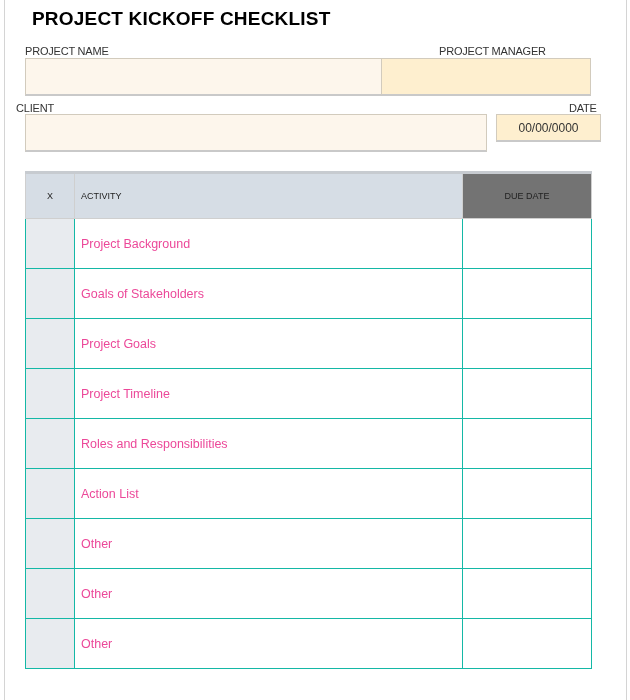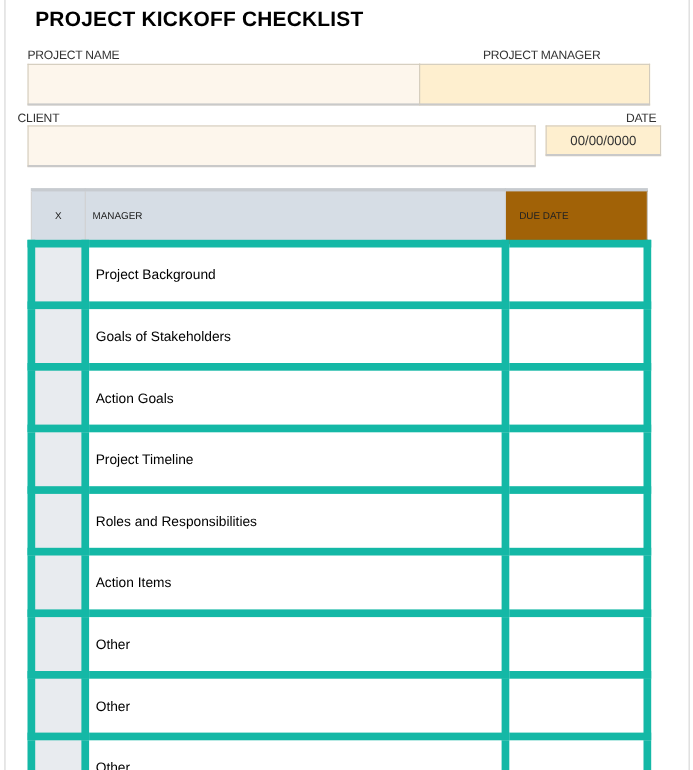--- a/index.html
+++ b/index.html
@@ -7,22 +7,22 @@
   .page{position:absolute;left:4px;top:-2px;width:621px;height:706px;border-left:1px solid #d4d4d4;border-right:1px solid #d4d4d4;background:#fff;}
   .title{position:absolute;left:32px;top:8px;font-size:19px;font-weight:bold;color:#000000;letter-spacing:0.2px;}
   .lbl{position:absolute;font-size:11px;color:#333;text-transform:uppercase;letter-spacing:-0.2px;}
   .field{position:absolute;box-sizing:border-box;border:1px solid #d2cbbd;border-bottom:2px solid #c9c9c9;}
   .f-light{background:#fdf6ec;}
   .f-dark{background:#feefcf;}
   .date-val{display:flex;align-items:center;justify-content:center;font-size:12px;color:#333;}
   table{position:absolute;left:25px;top:171px;width:567px;border-collapse:collapse;border-top:3px solid #c7cbd0;}
   th{height:20px;font-weight:normal;font-size:9px;text-align:left;padding:0 0 0 6px;border:1px solid #cfcfcf;background:#d6dde5;color:#222;}
   th.xcol{text-align:center;padding:0;width:48px;}
-  th.due{padding:12px;width:104px;background:#a16207;}
-  td{height:49px;border:7px solid #14b8a6;font-size:12.5px;padding:0 0 0 6px;color:#000000;}
+  th.due{text-align:center;padding:12px;width:104px;background:#737373;}
+  td{height:49px;border:1px solid #14b8a6;font-size:12.5px;padding:0 0 0 6px;color:#ec4899;}
   td.xcell{background:#e8ebef;padding:0;}
   td.due{padding:0;}
 </style>
 </head>
 <body>
 
 <div class="page"></div>
 
 <div class="title">PROJECT KICKOFF CHECKLIST</div>
 
@@ -33,53 +33,53 @@
 
 <div class="lbl" style="left:16px;top:102px;">CLIENT</div>
 <div class="lbl" style="left:525px;top:102px;margin-left:44px;">DATE</div>
 <div class="field f-light" style="left:25px;top:114px;width:462px;height:38px;"></div>
 <div class="field f-dark date-val" style="left:486px;top:114px;width:105px;height:28px;margin-left:10px;">00/00/0000</div>
 
 <table>
   <thead>
     <tr>
       <th class="xcol">X</th>
-      <th>MANAGER</th>
+      <th>ACTIVITY</th>
       <th class="due">DUE DATE</th>
     </tr>
   </thead>
   <tbody>
     <tr>
         <td class="xcell"></td>
         <td>Project Background</td>
         <td class="due"></td>
       </tr>
     <tr>
         <td class="xcell"></td>
         <td>Goals of Stakeholders</td>
         <td class="due"></td>
       </tr>
     <tr>
         <td class="xcell"></td>
-        <td>Action Goals</td>
+        <td>Project Goals</td>
         <td class="due"></td>
       </tr>
     <tr>
         <td class="xcell"></td>
         <td>Project Timeline</td>
         <td class="due"></td>
       </tr>
     <tr>
         <td class="xcell"></td>
         <td>Roles and Responsibilities</td>
         <td class="due"></td>
       </tr>
     <tr>
         <td class="xcell"></td>
-        <td>Action Items</td>
+        <td>Action List</td>
         <td class="due"></td>
       </tr>
     <tr>
         <td class="xcell"></td>
         <td>Other</td>
         <td class="due"></td>
       </tr>
     <tr>
         <td class="xcell"></td>
         <td>Other</td>

